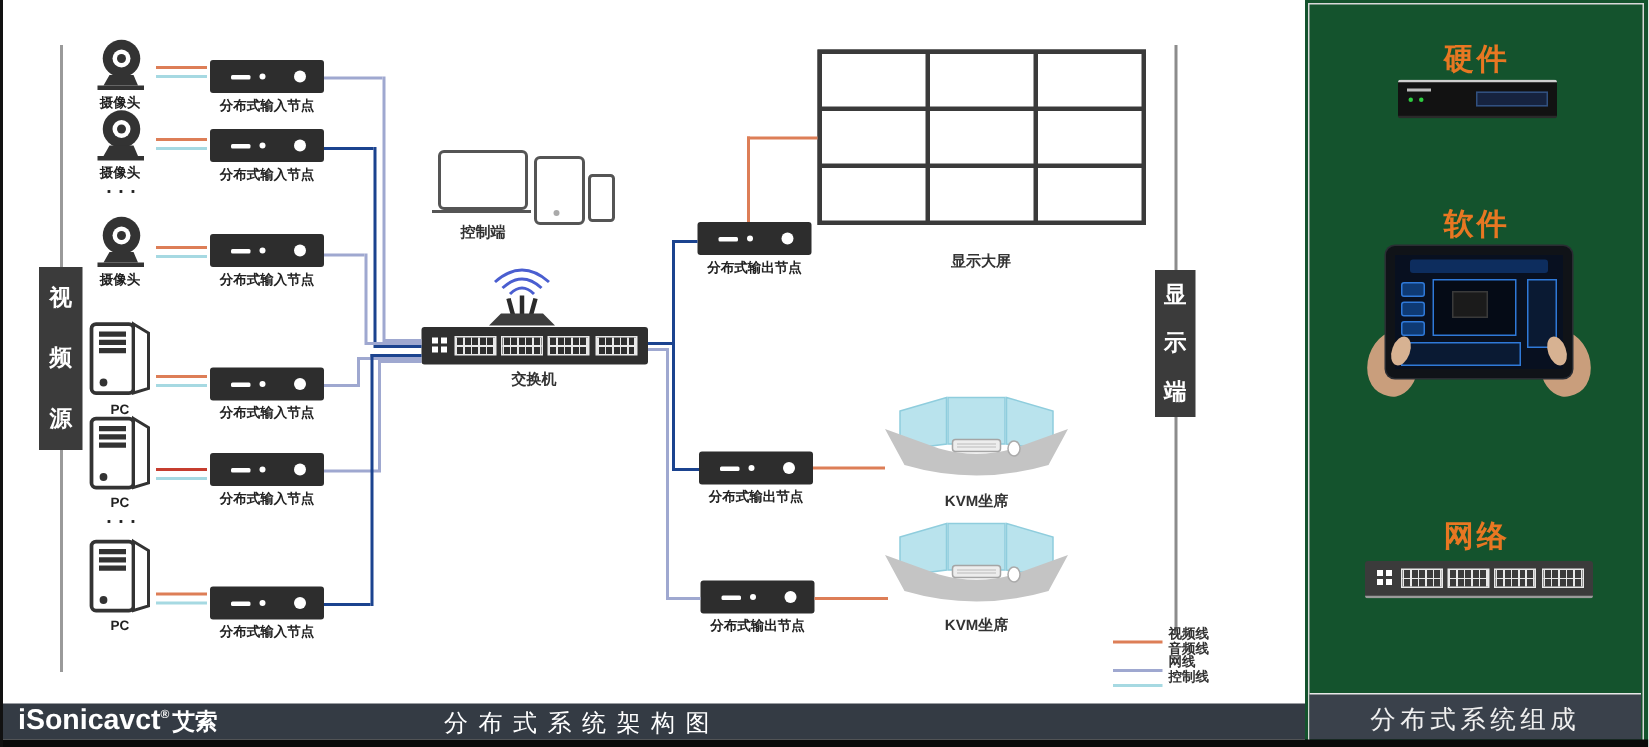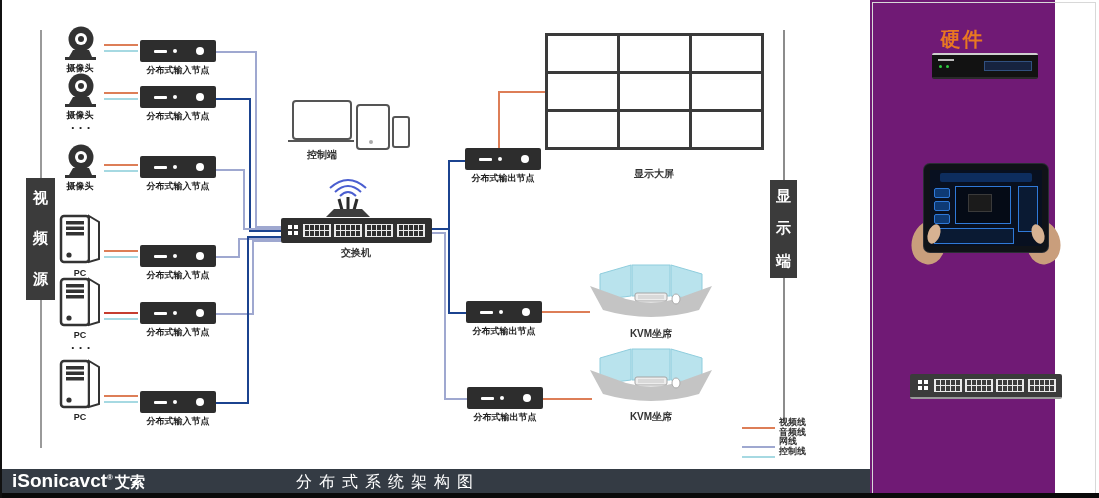--- a/index.html
+++ b/index.html
@@ -17,21 +17,21 @@
   .sqdots{position:absolute;width:4px;height:4px;background:#fff;box-shadow:6px 0 0 #fff,0 6px 0 #fff,6px 6px 0 #fff;}
   .pgroup{position:absolute;width:28px;height:13px;border:1px solid #e9e9e9;box-sizing:border-box;
     background-image:linear-gradient(transparent 0 5px,#e9e9e9 5px 6px,transparent 6px),
                      repeating-linear-gradient(90deg,#e9e9e9 0 1px,transparent 1px 5px);}
   .dwall{position:absolute;left:545px;top:33px;width:219px;height:117px;display:grid;
     grid-template-columns:repeat(3,1fr);grid-template-rows:repeat(3,1fr);
     background:#3a3a3a;border:3px solid #3a3a3a;gap:3px;box-sizing:border-box;}
   .dcell{background:#fff;}
   .devline{position:absolute;border:2px solid #555;border-radius:4px;background:#fff;}
   .bar{position:absolute;left:0;top:469px;width:870px;height:24px;background:#343b44;color:#fff;}
-  .panel{position:absolute;left:870px;top:0;width:185px;height:498px;background:#701a75;}
+  .panel{position:absolute;left:870px;top:0;width:229px;height:498px;background:#14532d;}
   .ptitle{position:absolute;width:100%;text-align:center;color:#e87722;font-size:20px;font-weight:bold;letter-spacing:2px;}
   .blackstrip{position:absolute;left:0;top:493px;width:1099px;height:5px;background:#0a0a0a;}
   .leftedge{position:absolute;left:0;top:0;width:2px;height:498px;background:#111;}
   .legend-row{display:flex;align-items:flex-end;height:9.4px;}
   .lg-sw{width:33px;height:2px;margin-right:4px;flex:0 0 33px;}
   .lg-tx{font-size:9px;font-weight:bold;color:#333;white-space:nowrap;}
   sup.reg{font-size:8px;vertical-align:super;}
 </style>
 </head>
 <body>
@@ -303,46 +303,51 @@
 
     <div class="ptitle" style="top:26px;">硬件</div>
 
     <div class="abs" style="left:62px;top:53px;width:106px;height:22px;background:#121212;border-top:2px solid #cfcfcf;border-bottom:2px solid #2a2a2a;border-radius:2px;">
       <i class="hl" style="left:6px;top:4px;width:16px;height:2px;background:#bbb;"></i>
       <i class="hl" style="left:7px;top:10px;width:3px;height:3px;border-radius:50%;background:#2ecc40;"></i>
       <i class="hl" style="left:14px;top:10px;width:3px;height:3px;border-radius:50%;background:#2ecc40;"></i>
       <i class="hl" style="left:52px;top:6px;width:46px;height:8px;background:#16233f;border:1px solid #31507f;"></i>
     </div>
 
+    <div class="ptitle" style="top:136px;">软件</div>
 
     <div class="abs" style="left:50px;top:162px;width:132px;height:100px;">
       <i class="hl" style="left:-8px;top:58px;width:34px;height:44px;background:#c99e7c;border-radius:50% 40% 40% 50%;transform:rotate(18deg);"></i>
       <i class="hl" style="left:106px;top:58px;width:34px;height:44px;background:#c99e7c;border-radius:40% 50% 50% 40%;transform:rotate(-18deg);"></i>
       <div class="abs" style="left:4px;top:2px;width:124px;height:88px;background:#101318;border-radius:6px;box-shadow:0 0 0 1px #2a2d33;">
         <div class="abs" style="left:6px;top:6px;width:112px;height:76px;background:#081020;">
           <i class="hl" style="left:10px;top:3px;width:92px;height:9px;background:#0d2d5e;border-radius:2px;"></i>
           <i class="hl" style="left:4px;top:18px;width:14px;height:8px;background:#0e3a74;border:1px solid #2f79d8;border-radius:2px;"></i>
           <i class="hl" style="left:4px;top:31px;width:14px;height:8px;background:#0e3a74;border:1px solid #2f79d8;border-radius:2px;"></i>
           <i class="hl" style="left:4px;top:44px;width:14px;height:8px;background:#0e3a74;border:1px solid #2f79d8;border-radius:2px;"></i>
           <i class="hl" style="left:25px;top:16px;width:54px;height:36px;background:#050b16;border:1px solid #2f79d8;"></i>
           <i class="hl" style="left:38px;top:24px;width:22px;height:16px;background:#1b1b1b;border:1px solid #3a3a3a;"></i>
           <i class="hl" style="left:88px;top:16px;width:18px;height:44px;background:#0a1a33;border:1px solid #2f79d8;"></i>
           <i class="hl" style="left:4px;top:58px;width:78px;height:14px;background:#0a1a33;border:1px solid #2f79d8;"></i>
         </div>
       </div>
       <i class="hl" style="left:8px;top:62px;width:12px;height:20px;background:#d7b292;border-radius:50%;transform:rotate(20deg);"></i>
       <i class="hl" style="left:112px;top:62px;width:12px;height:20px;background:#d7b292;border-radius:50%;transform:rotate(-20deg);"></i>
     </div>
 
+    <div class="ptitle" style="top:344px;">网络</div>
 
     <div class="abs" style="left:40px;top:374px;width:152px;height:23px;background:#3b3b3b;border-radius:2px;border-bottom:2px solid #9a9a9a;">
       <span class="sqdots" style="left:8px;top:6px;"></span>
       <span class="pgroup" style="left:24px;top:5px;"></span>
       <span class="pgroup" style="left:55px;top:5px;"></span>
       <span class="pgroup" style="left:86px;top:5px;"></span>
       <span class="pgroup" style="left:118px;top:5px;"></span>
     </div>
 
+    <div class="abs" style="left:3px;top:462px;width:221px;height:30px;background:#3a414b;border-top:1px solid #e8e8e8;color:#f0f0f0;text-align:center;">
+      <span style="display:inline-block;margin-top:5px;font-size:17px;letter-spacing:3px;">分布式系统组成</span>
+    </div>
   </div>
 
   <div class="blackstrip"></div>
   <div class="leftedge"></div>
 </div>
 
 </body></html>

